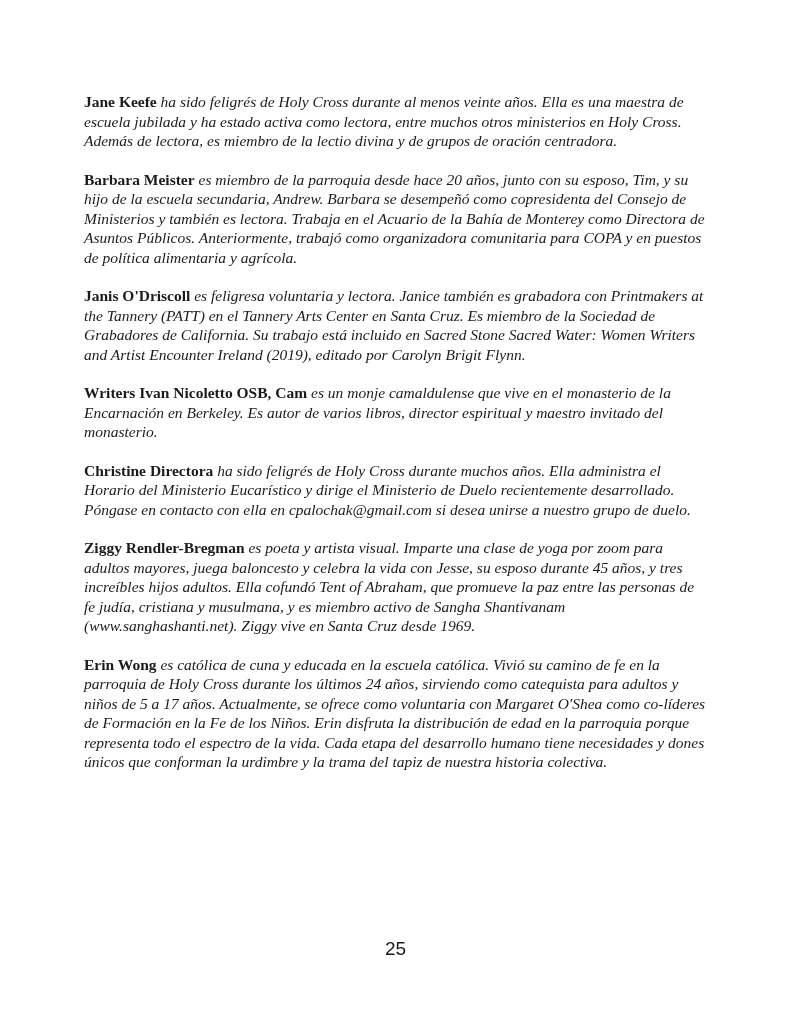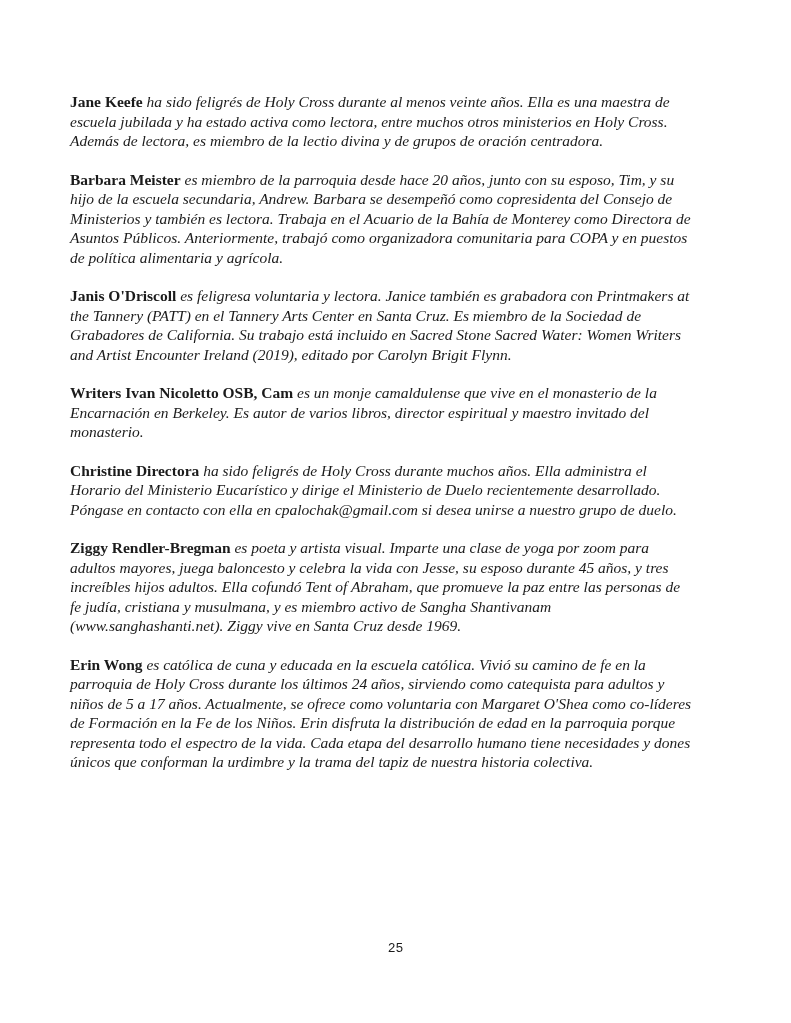--- a/index.html
+++ b/index.html
@@ -11,21 +11,21 @@
     position: relative;
     width: 791px;
     height: 1023px;
     background: #ffffff;
     overflow: hidden;
     color: #1b1b1b;
   }
   .content {
     position: absolute;
     top: 92px;
-    left: 70px;
+    left: 84px;
     width: 622px;
   }
   .bio {
     margin: 0 0 19px 0;
     font-family: "Liberation Serif", serif;
     font-style: italic;
     font-weight: normal;
     font-size: 15.5px;
     line-height: 19.5px;
     color: #1b1b1b;
@@ -36,22 +36,22 @@
     font-weight: bold;
   }
   .page-footer {
     position: absolute;
     top: 938px;
     left: 0;
     width: 100%;
     text-align: center;
   }
   .page-number {
-    font-family: Liberation Mono, monospace;
-    font-size: 13px;
+    font-family: Liberation Sans, sans-serif;
+    font-size: 19px;
     color: #1b1b1b;
   }
 </style>
 </head>
 <body>
 
 <div class="page">
   <main class="content">
 
     <p class="bio"><b class="bio-name">Jane Keefe</b> <span>ha sido feligrés de Holy Cross durante al menos veinte años. Ella es una maestra de escuela jubilada y ha estado activa como lectora, entre muchos otros ministerios en Holy Cross. Además de lectora, es miembro de la lectio divina y de grupos de oración centradora.</span></p>

